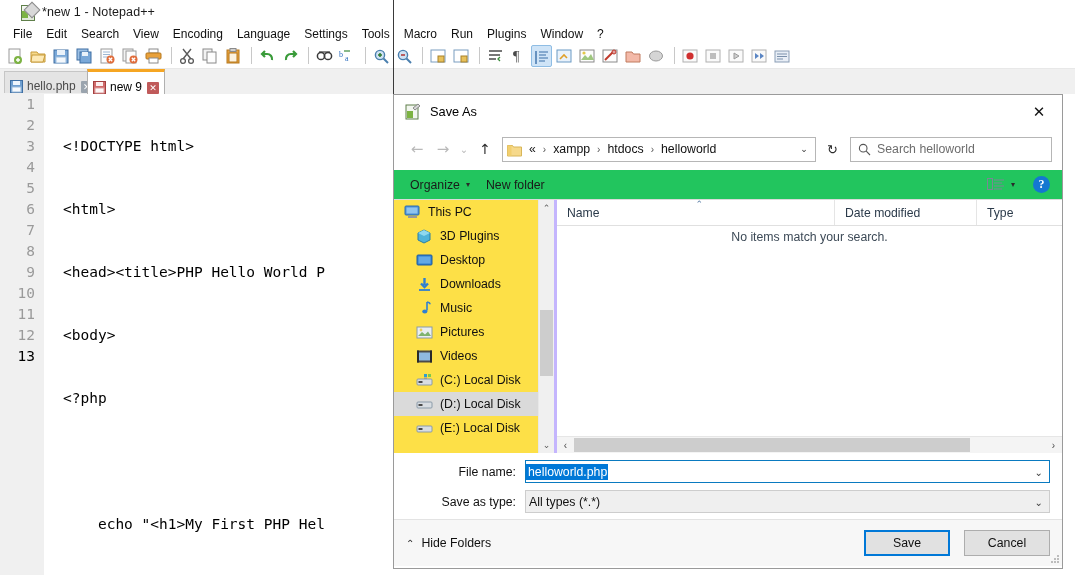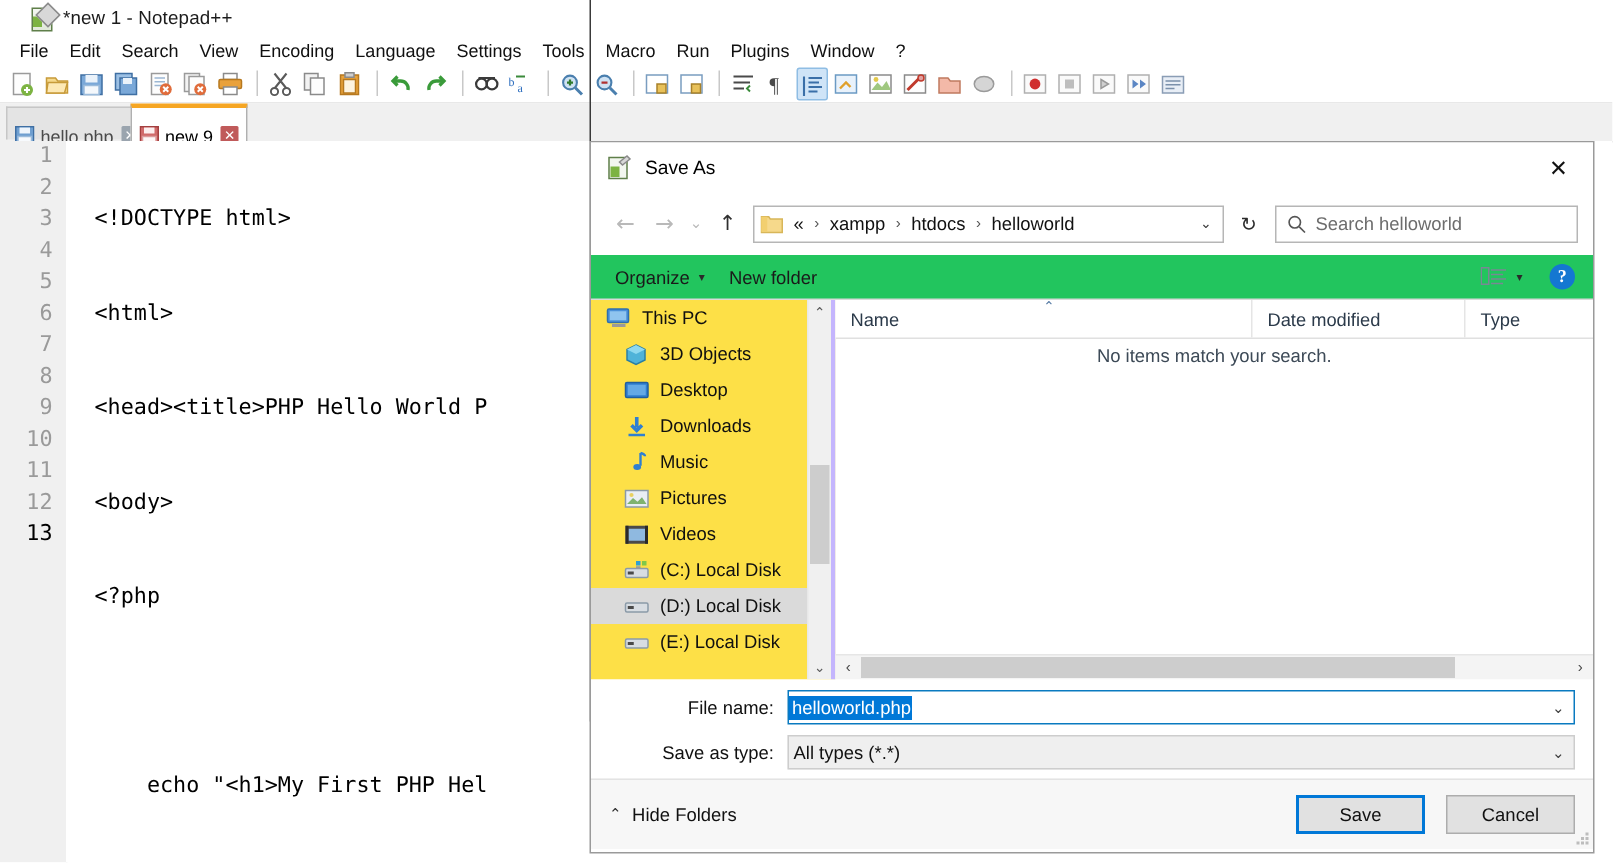--- a/index.html
+++ b/index.html
@@ -75,21 +75,21 @@
   .tb-btn svg { position: absolute; left: 2px; top: 3px; }
 
   
   .npp-tabbar {
     position: absolute; left: 0; top: 69px; width: 1075px; height: 25px;
     background: #f0f0f0;
     border-bottom: 1px solid #b4b4b4;
   }
   .npp-tab {
     position: absolute; top: 2px; height: 22px;
-    display: flex; align-items: flex-start;
+    display: flex; align-items: flex-end;
     box-sizing: border-box;
     font-size: 12px; color: #4a4a4a;
     padding: 12px 5px 0 5px;
     background: #e4e4e4;
     border: 1px solid #c6c6c6;
     border-bottom: none;
   }
   .npp-tab.active {
     background: #ffffff;
     color: #000000;
@@ -766,21 +766,21 @@
                 <rect x="2.5" y="2.5" width="11" height="6" fill="#8fc4ef"></rect>
                 <rect x="4" y="11" width="9" height="2" fill="#9a9a9a"></rect>
               </svg></span>
           <span>This PC</span>
         </div>
         <div class="tree-item">
           <span class="tree-ico"><svg width="17" height="15" viewBox="0 0 17 15">
                 <path d="M8 1l6 3v7l-6 3-6-3V4z" fill="#4fb3d9" stroke="#2b7fa3"></path>
                 <path d="M8 1l6 3-6 3-6-3z" fill="#8ed8ef"></path>
               </svg></span>
-          <span>3D Objects</span>
+          <span>3D Plugins</span>
         </div>
         <div class="tree-item">
           <span class="tree-ico"><svg width="17" height="15" viewBox="0 0 17 15">
                 <rect x="1" y="2" width="15" height="10" rx="1" fill="#2f7fd1" stroke="#215f9f"></rect>
                 <rect x="2.5" y="3.5" width="12" height="7" fill="#63a9e6"></rect>
               </svg></span>
           <span>Desktop</span>
         </div>
         <div class="tree-item">
           <span class="tree-ico"><svg width="17" height="15" viewBox="0 0 17 15">

